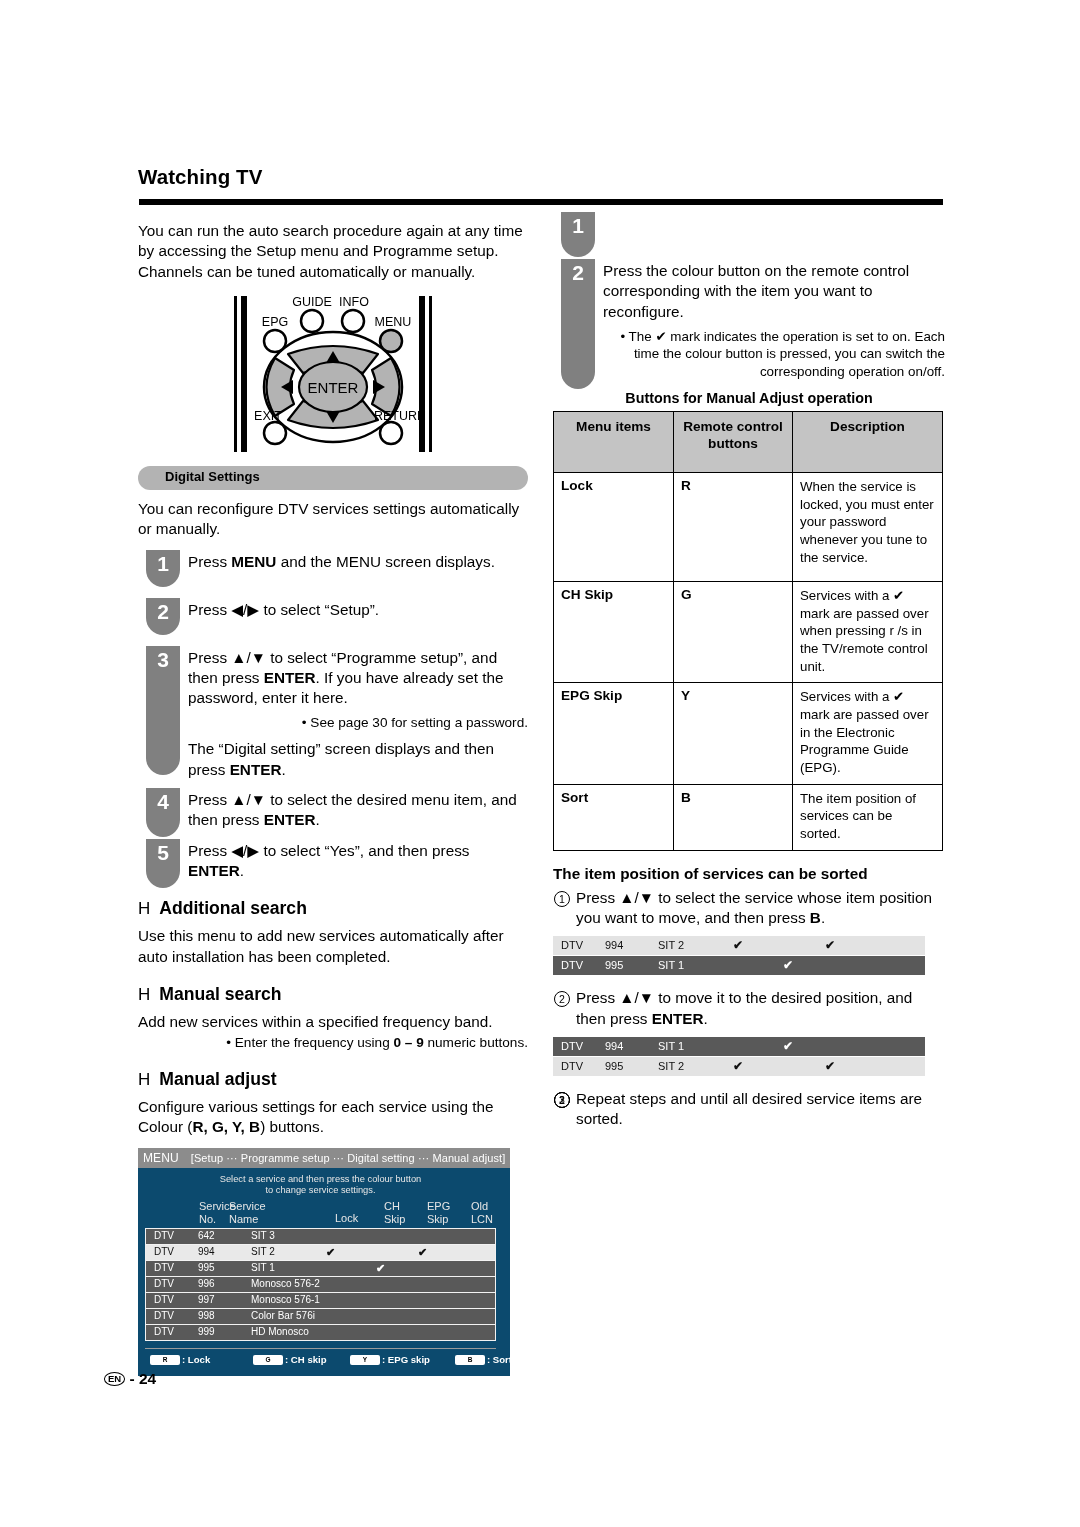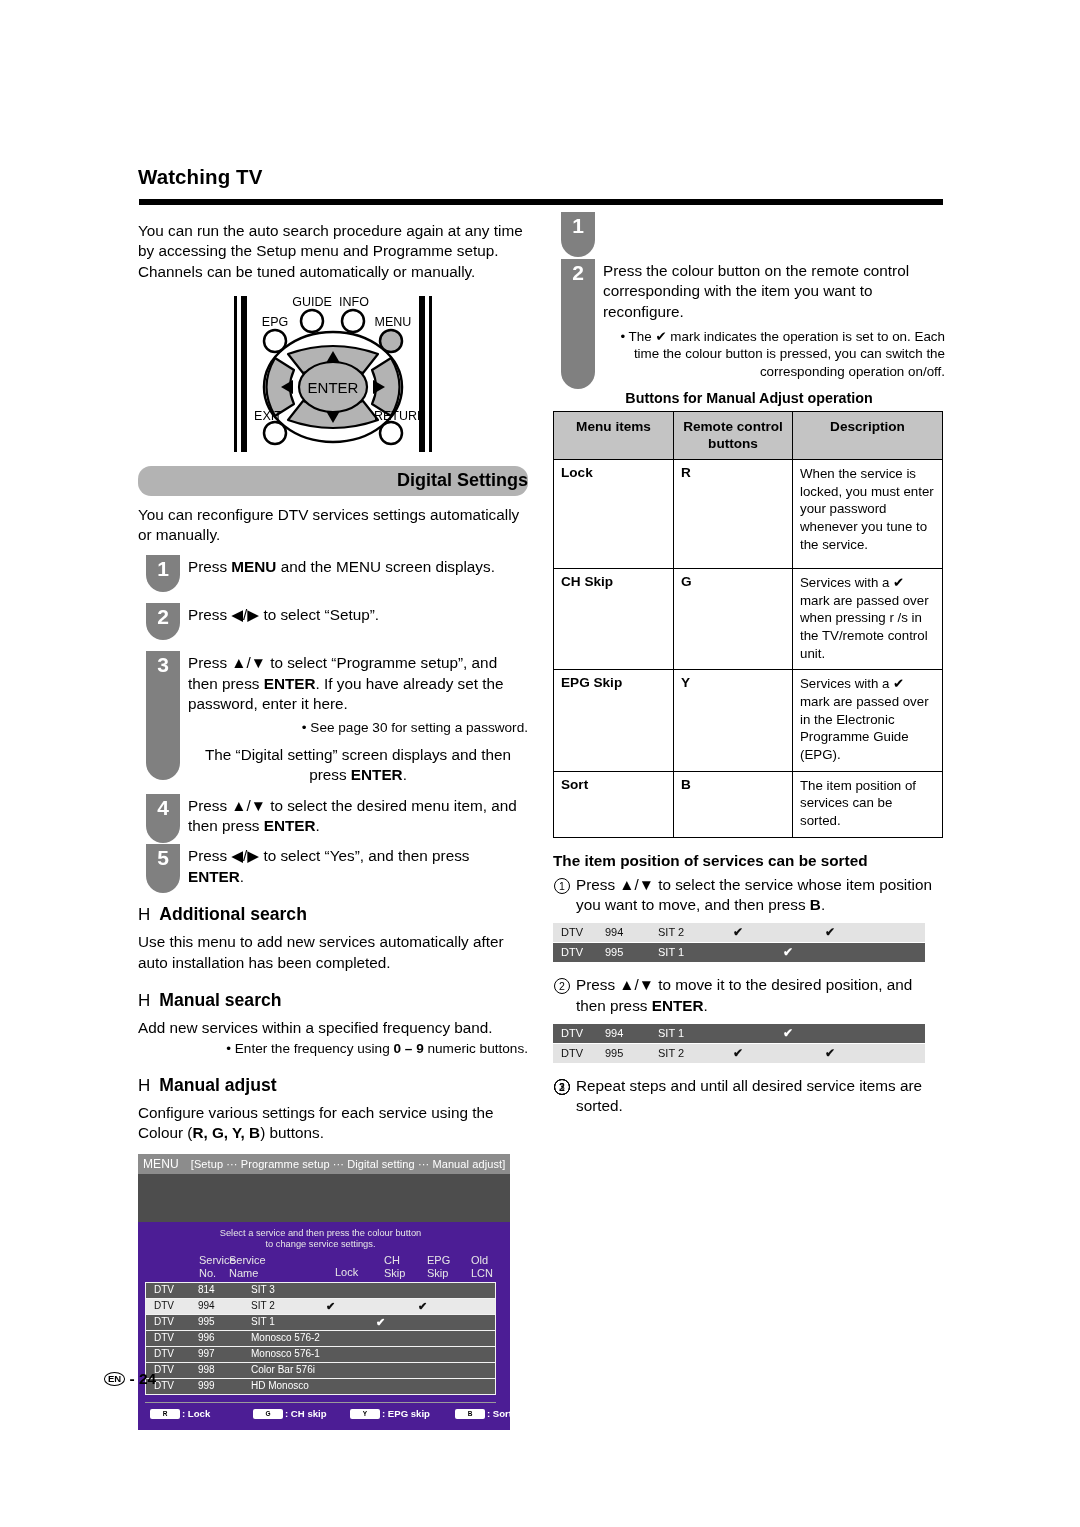--- a/index.html
+++ b/index.html
@@ -58,24 +58,23 @@
   .banner {
     background: #b3b3b3;
     border-radius: 14px;
     padding: 5px 0 6px 13px;
     font-size: 20px;
     font-weight: bold;
     color: #000;
     line-height: 1.15;
   }
   .banner.sub {
-    font-size: 18px;
+    font-size: 13px;
     padding: 4px 0 5px 27px;
     border-radius: 13px;
-    text-align: right;
   }
 
   .body-text {
     font-size: 15.3px;
     line-height: 1.33;
     margin-top: 9px;
   }
   .body-text.tight { margin-top: 7px; }
 
   
@@ -108,21 +107,21 @@
     padding-top: 2px;
   }
   .bullet-line {
     font-size: 13.6px;
     line-height: 1.3;
     margin-top: 5px;
     padding-left: 11px;
     text-indent: -11px;
     text-align: right;
   }
-  .sub-para { margin-top: 6px; text-align: center; }
+  .sub-para { margin-top: 6px; }
 
   
   .h-head {
     font-size: 17.6px;
     font-weight: bold;
     margin-top: 17px;
   }
   .h-head .hmark {
     font-weight: normal;
     font-size: 17px;
@@ -147,22 +146,21 @@
     background: #8c8c8c;
     color: #fff;
     font-size: 11px;
     padding: 3px 0 3px 5px;
     letter-spacing: .1px;
   }
   .osd-menubar .m1 { font-size: 12px; }
   .osd-menubar .m2 { margin-left: 12px; }
   .osd-body {
     padding: 6px 14px 6px 7px;
-    background: #4c1d95;
-    margin-top: 48px;
+    background: #0c4a6e;
   }
   .osd-note {
     color: #e6e6e6;
     font-size: 9.3px;
     text-align: center;
     line-height: 1.25;
   }
   .osd-colhead {
     position: relative;
     height: 26px;
@@ -237,21 +235,21 @@
     border: 1.6px solid #000;
     vertical-align: top;
     padding: 5px 6px 7px 7px;
   }
   table.btn-table th {
     background: #c4c4c4;
     text-align: center;
     font-size: 13.6px;
     font-weight: bold;
     line-height: 1.2;
-    padding: 7px 3px 7px 3px;
+    padding: 7px 3px 20px 3px;
   }
   table.btn-table td.k {
     font-size: 13.6px;
     font-weight: bold;
   }
   table.btn-table td.d {
     font-size: 13.3px;
     line-height: 1.33;
     font-weight: normal;
   }
@@ -425,21 +423,21 @@
           <span style="left:170px;width:40px;top:12px;">
               <span>Lock</span>
             </span>
           <span style="left:219px;width:40px;"><span>CH</span><br><span>Skip</span></span>
           <span style="left:258px;width:48px;"><span>EPG</span><br><span>Skip</span></span>
           <span style="left:305px;width:42px;"><span>Old</span><br><span>LCN</span></span>
         </div>
         <div class="osd-rows" id="osd-rows">
             <div class="osd-row">
               <span style="left: 8px;">DTV</span>
-              <span style="left: 52px;">814</span>
+              <span style="left: 52px;">642</span>
               <span style="left: 105px;">SIT 3</span>
             </div>
             <div class="osd-row sel">
               <span style="left: 8px;">DTV</span>
               <span style="left: 52px;">994</span>
               <span style="left: 105px;">SIT 2</span>
               <span class="chk" style="left: 180px;">✔</span>
               <span class="chk" style="left: 272px;">✔</span>
             </div>
             <div class="osd-row">

